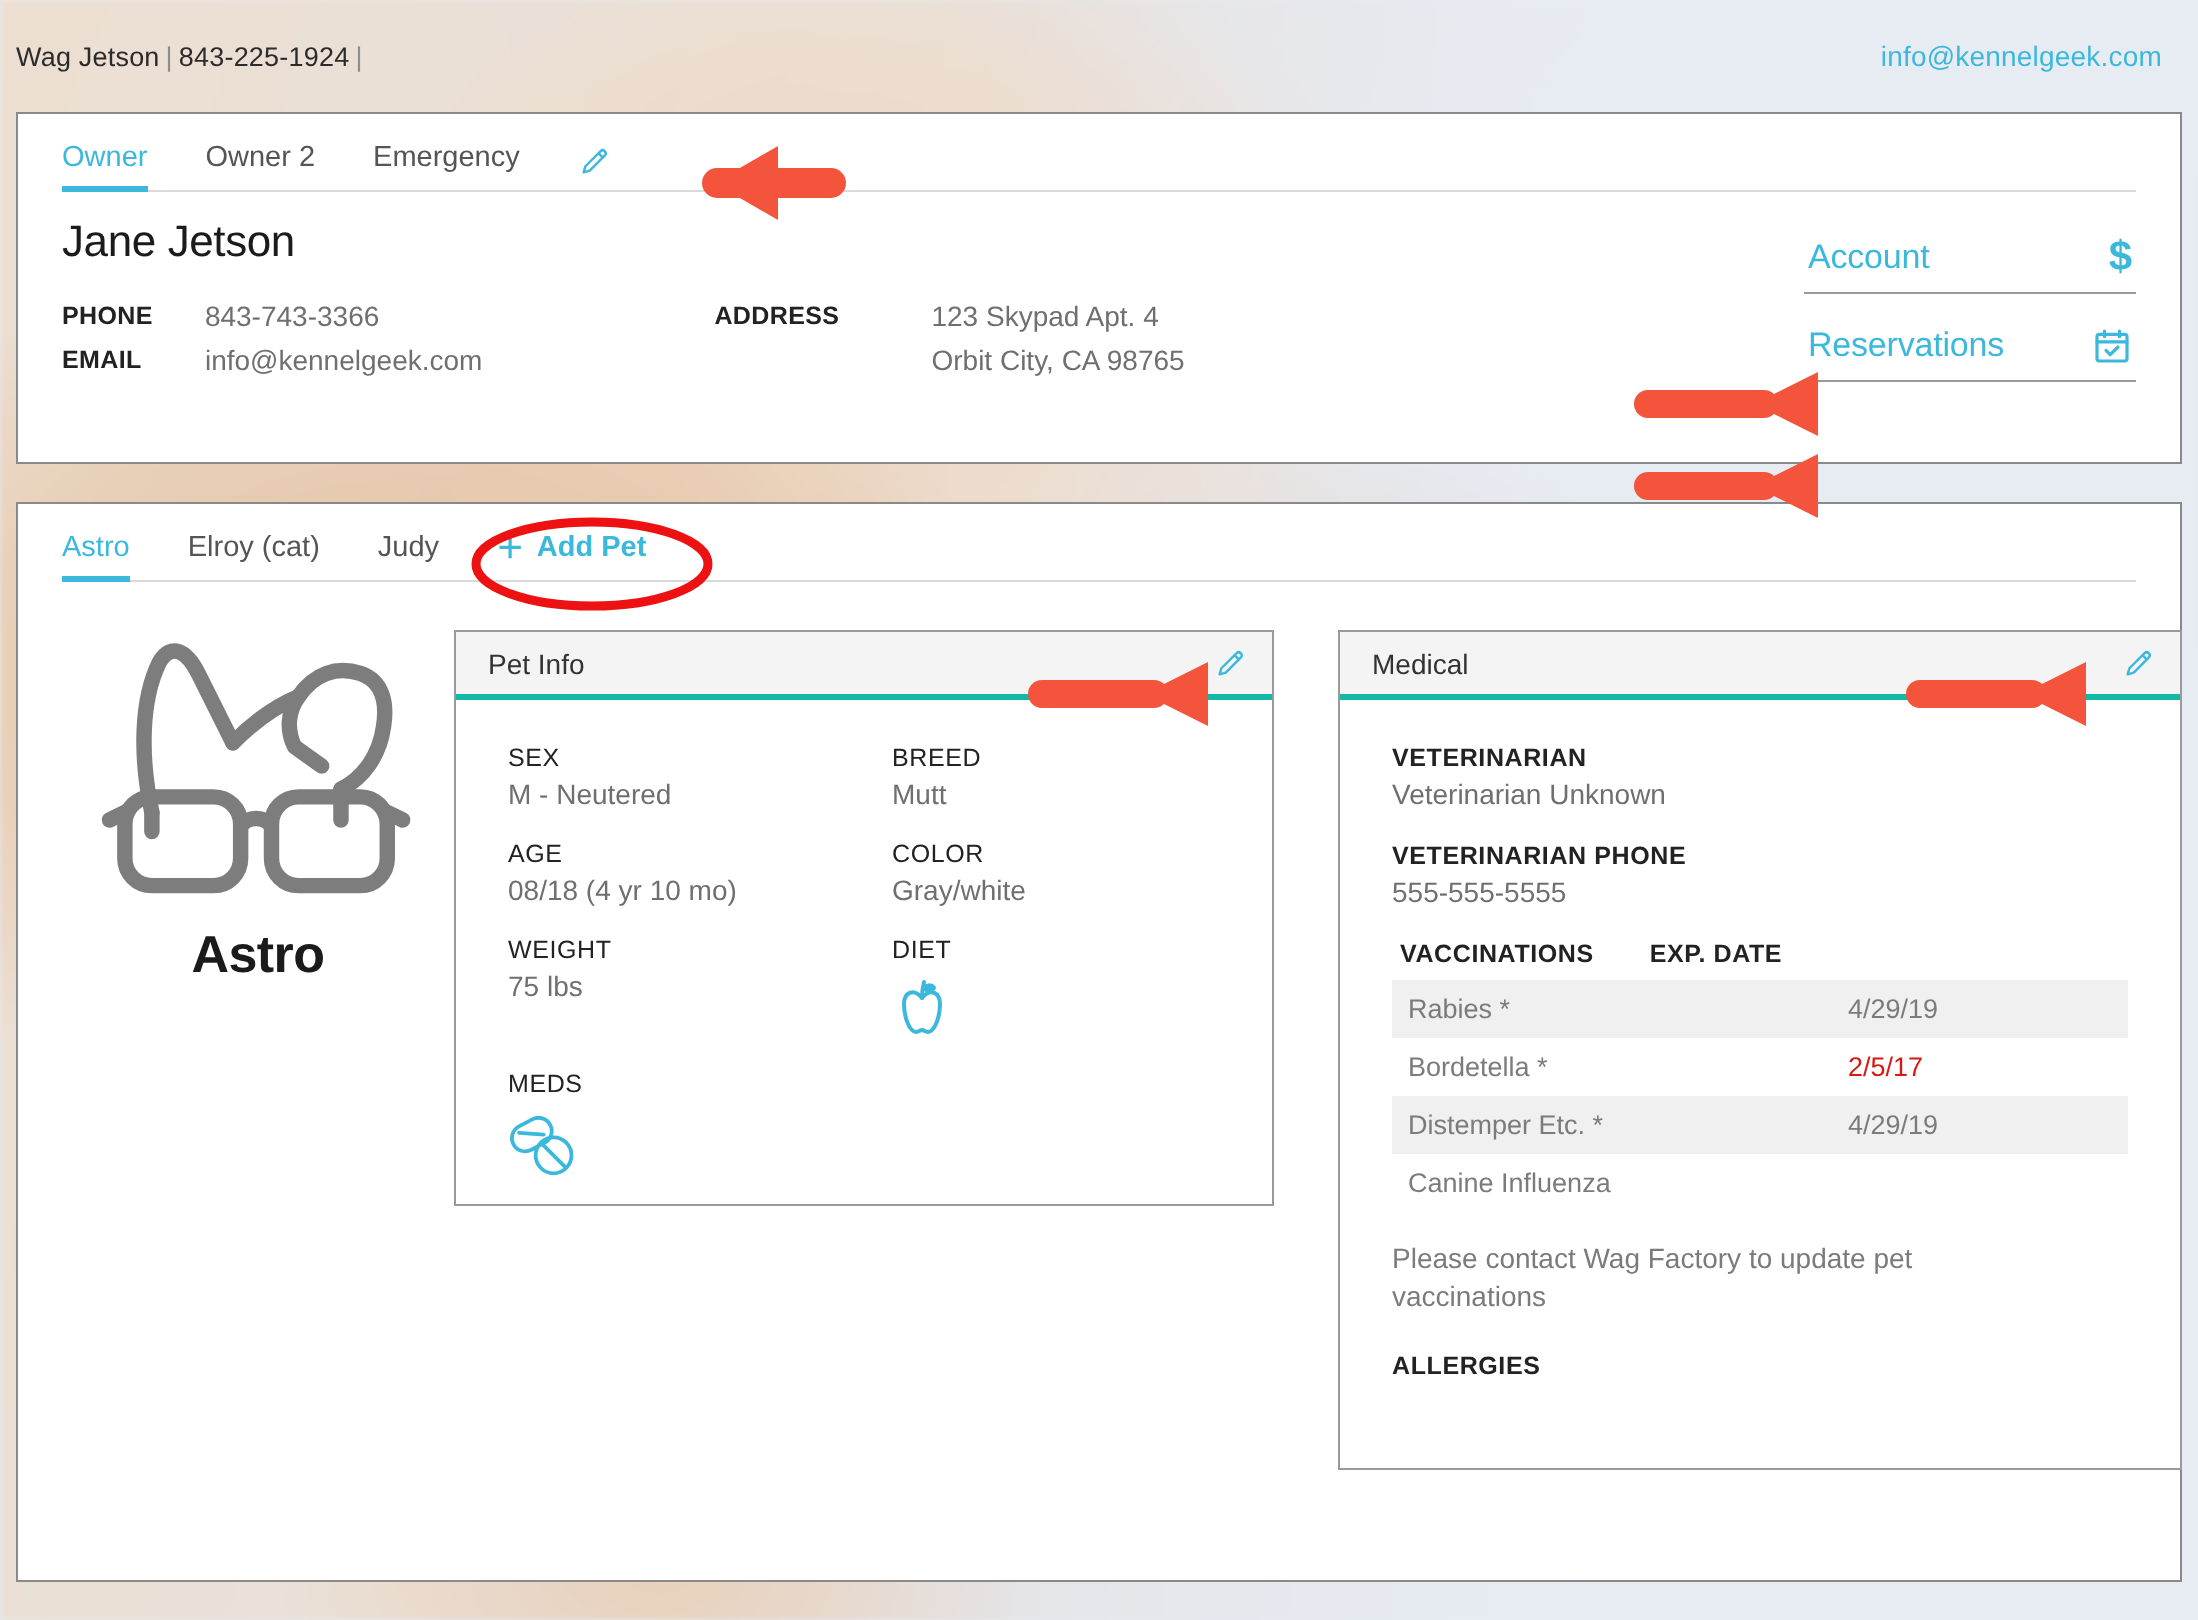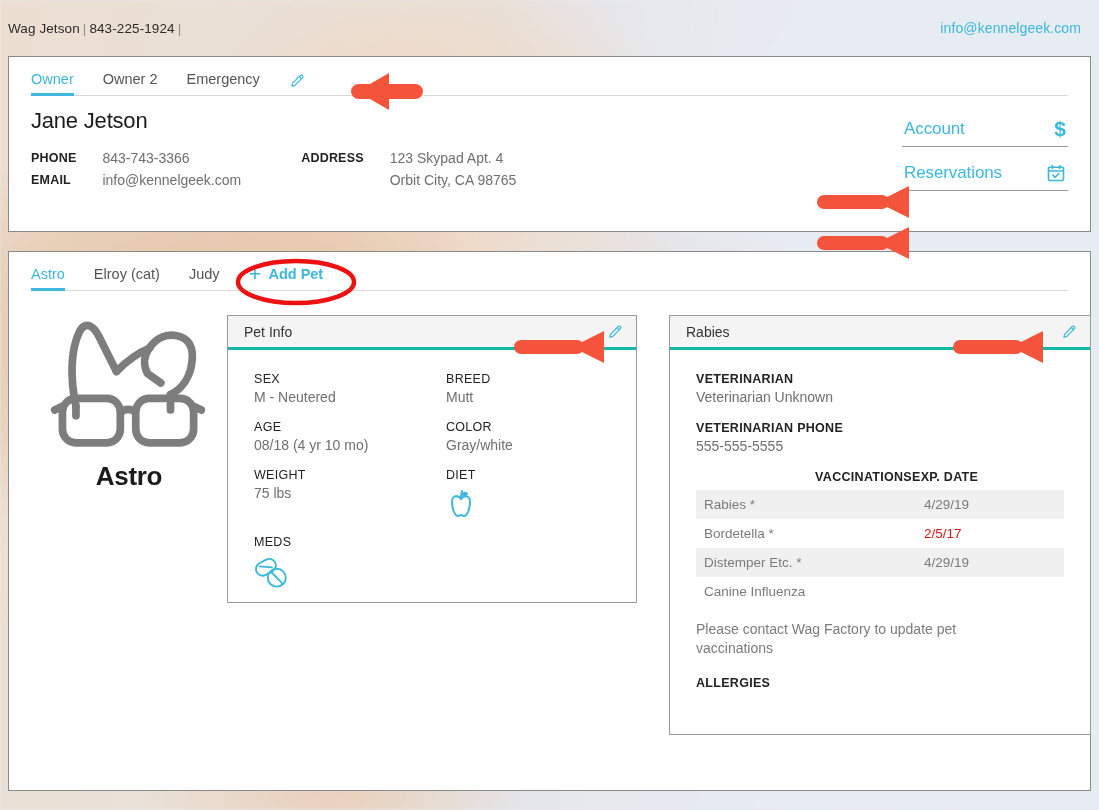--- a/index.html
+++ b/index.html
@@ -123,21 +123,21 @@
     font-size: 22px;
     font-weight: 400;
     color: #1b1b1b;
     letter-spacing: -.2px;
     margin-bottom: 13px;
   }
   .owner-fields {
     display: flex;
   }
   .fieldcol { display: flex; }
-  .fieldcol.second { margin-left: 60px; }
+  .fieldcol.second { margin-left: 116px; gap: 20px; }
   .flabels { }
   .flabel {
     font-size: 12.5px;
     font-weight: bold;
     color: #222222;
     letter-spacing: .2px;
     line-height: 22px;
     text-transform: uppercase;
   }
   .fvalues { margin-left: 26px; }
@@ -249,22 +249,23 @@
     font-weight: bold;
     color: #222222;
     letter-spacing: .3px;
     text-transform: uppercase;
   }
   .m-value { font-size: 14px; color: #6f6f6f; margin-top: 3px; }
   .m-block { margin-bottom: 16px; }
 
   .vac-head {
     display: flex;
-    justify-content: flex-end;
+    justify-content: flex-start;
     padding: 0 4px 6px 4px;
+    gap: 28px;
   }
   .vac-head .m-label:last-child { width: 148px; }
   .vac-table { width: 100%; border-collapse: collapse; }
   .vac-table td {
     font-size: 13.5px;
     color: #7b7b7b;
     padding: 7px 4px 7px 8px;
   }
   .vac-table tr.striped td { background: #f0f0f0; }
   .vac-table td.date { width: 148px; }
@@ -470,21 +471,21 @@
                 </svg>
               </div>
             </div>
             <div></div>
           </div>
         </div>
       </div>
 
       <div class="panel medical-panel">
         <div class="panel-head">
-          <span class="panel-title">Rabies</span>
+          <span class="panel-title">Medical</span>
           <span class="panel-edit">
             <svg width="17" height="17" viewBox="0 0 24 24" fill="none" stroke="#3bb8dc" stroke-width="1.7" stroke-linecap="round" stroke-linejoin="round">
               <path d="M4 20l1.2-4.3L16 5a2 2 0 0 1 2.8 0l.2.2a2 2 0 0 1 0 2.8L8.3 18.8 4 20z"></path>
               <path d="M14.6 6.6l2.8 2.8"></path>
             </svg>
           </span>
         </div>
         <div class="panel-body">
 
           <div class="m-block">

